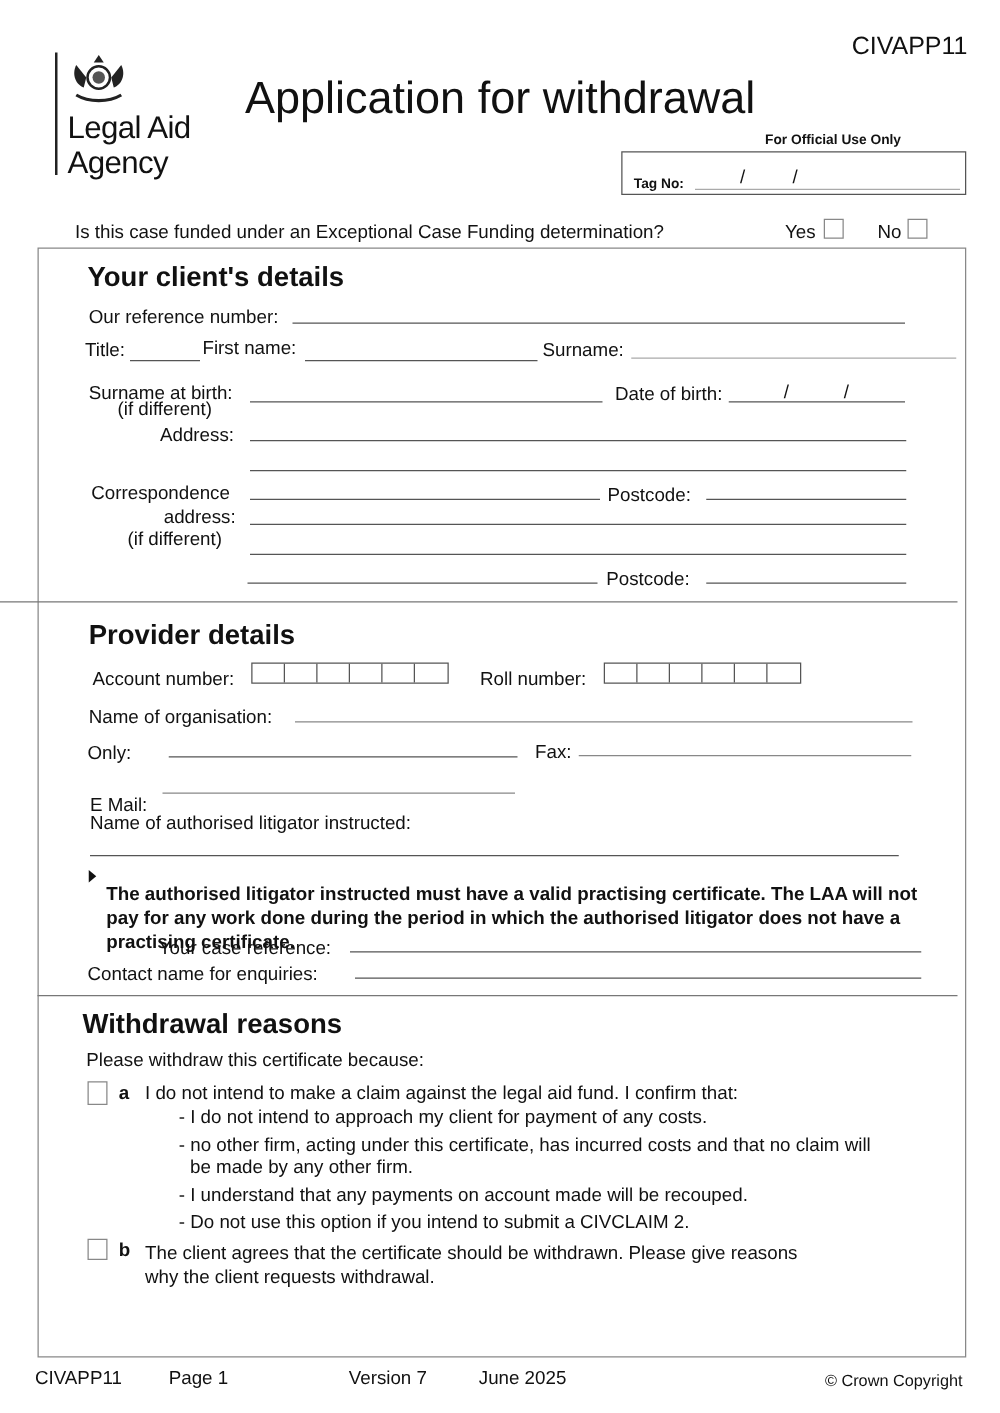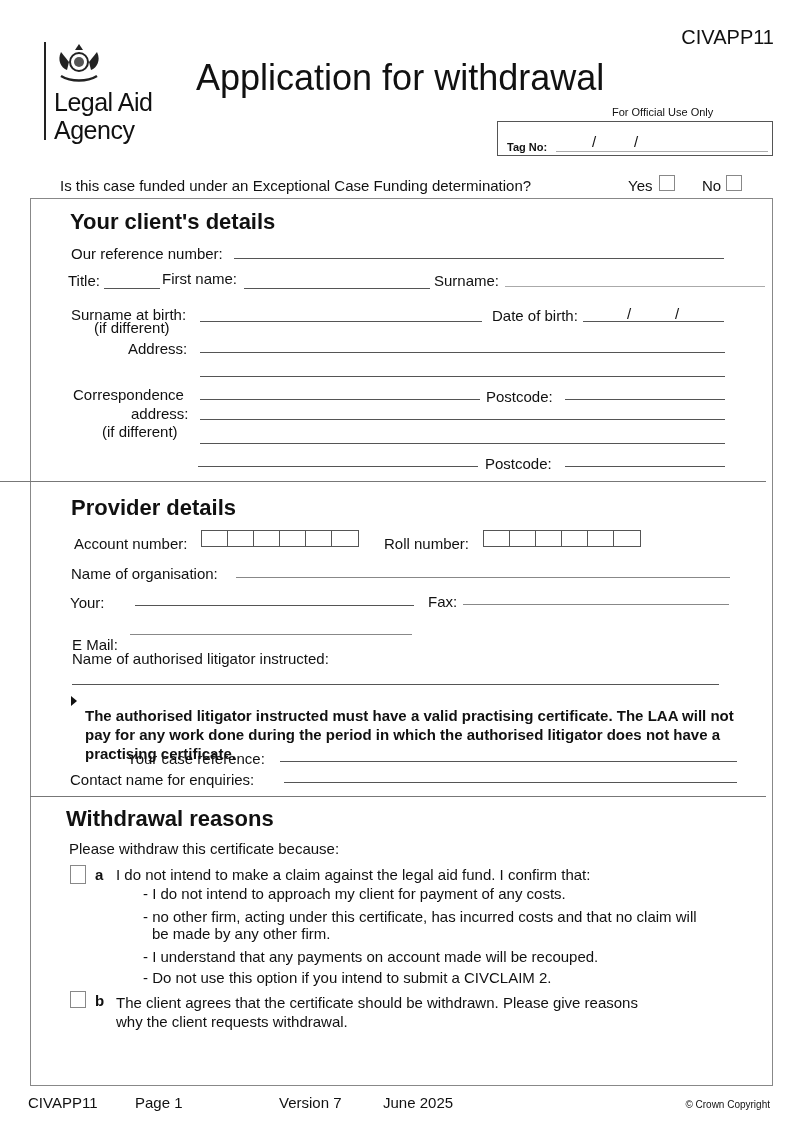--- a/index.html
+++ b/index.html
@@ -27,21 +27,21 @@
   <path d="M20 8 L24 2 L28 8 Z" fill="#222"></path>
   <path d="M6 10 C2 18 6 26 12 28 L14 20 Z" fill="#222"></path>
   <path d="M42 10 C46 18 42 26 36 28 L34 20 Z" fill="#222"></path>
   <path d="M6 34 C16 40 32 40 42 34" fill="none" stroke="#222" stroke-width="2.5"></path>
 </svg>
 <div class="t" style="left:54px;top:88px;font-size:25px;line-height:28px;letter-spacing:-0.5px;">Legal Aid</div>
 <div class="t" style="left:54px;top:116px;font-size:25px;line-height:28px;letter-spacing:-0.5px;">Agency</div>
 
 <div class="t" style="left:196px;top:58px;font-size:36px;line-height:40px;">Application for withdrawal</div>
 
-<div class="t" style="left:612px;top:106px;font-size:11px;font-weight:normal;line-height:13px;">For Official Use Only</div>
+<div class="t" style="left:612px;top:106px;font-size:11px;font-weight:bold;line-height:13px;">For Official Use Only</div>
 <div class="abs" style="left:497px;top:121px;width:276px;height:35px;border:1px solid #555;box-sizing:border-box;">
   <div class="t" style="left:9px;top:19px;font-size:11px;font-weight:bold;line-height:13px;">Tag No:</div>
   <div class="lline" style="left:58px;top:29px;width:212px;"></div>
   <div class="t" style="left:94px;top:11px;">/</div>
   <div class="t" style="left:136px;top:11px;">/</div>
 </div>
 
 <div class="t" style="left:60px;top:177px;">Is this case funded under an Exceptional Case Funding determination?</div>
 <div class="t" style="left:628px;top:177px;">Yes</div>
 <div class="cb" style="left:659px;top:175px;"></div>
@@ -102,21 +102,21 @@
     <span></span>
     <span></span>
     <span></span>
     <span></span>
     <span></span>
     <span></span>
   </div>
 
 <div class="t" style="left:71px;top:565px;text-align:right;">Name of organisation:</div>
 <div class="line" style="left:236px;top:577px;width:494px;border-color:#888;"></div>
-<div class="t" style="left:70px;top:594px;">Your:</div>
+<div class="t" style="left:70px;top:594px;">Only:</div>
 <div class="line" style="left:135px;top:605px;width:279px;"></div>
 <div class="t" style="left:428px;top:593px;">Fax:</div>
 <div class="line" style="left:463px;top:604px;width:266px;border-color:#888;"></div>
 <div class="t" style="left:72px;top:623px;margin-top:13px;">E Mail:</div>
 <div class="line" style="left:130px;top:634px;width:282px;border-color:#888;"></div>
 
 <div class="t" style="left:72px;top:650px;">Name of authorised litigator instructed:</div>
 <div class="line" style="left:72px;top:684px;width:647px;"></div>
 
 <div class="abs" style="left:71px;top:696px;width:0;height:0;border-left:6px solid #111;border-top:5px solid transparent;border-bottom:5px solid transparent;"></div>
@@ -143,13 +143,13 @@
 
 <div class="cb" style="left:70px;top:991px;height:17px;"></div>
 <div class="t" style="left:95px;top:992px;font-weight:bold;">b</div>
 <div class="t" style="left:116px;top:994px;">The client agrees that the certificate should be withdrawn.  Please give reasons</div>
 <div class="t" style="left:116px;top:1013px;">why the client requests withdrawal.</div>
 
 <div class="t" style="left:28px;top:1094px;">CIVAPP11</div>
 <div class="t" style="left:135px;top:1094px;">Page 1</div>
 <div class="t" style="left:279px;top:1094px;">Version 7</div>
 <div class="t" style="left:383px;top:1094px;">June 2025</div>
-<div class="t" style="right:30px;top:1096px;font-size:10px;">© Crown Copyright</div>
+<div class="t" style="right:30px;top:1096px;font-size:13px;">© Crown Copyright</div>
 
 </body></html>

